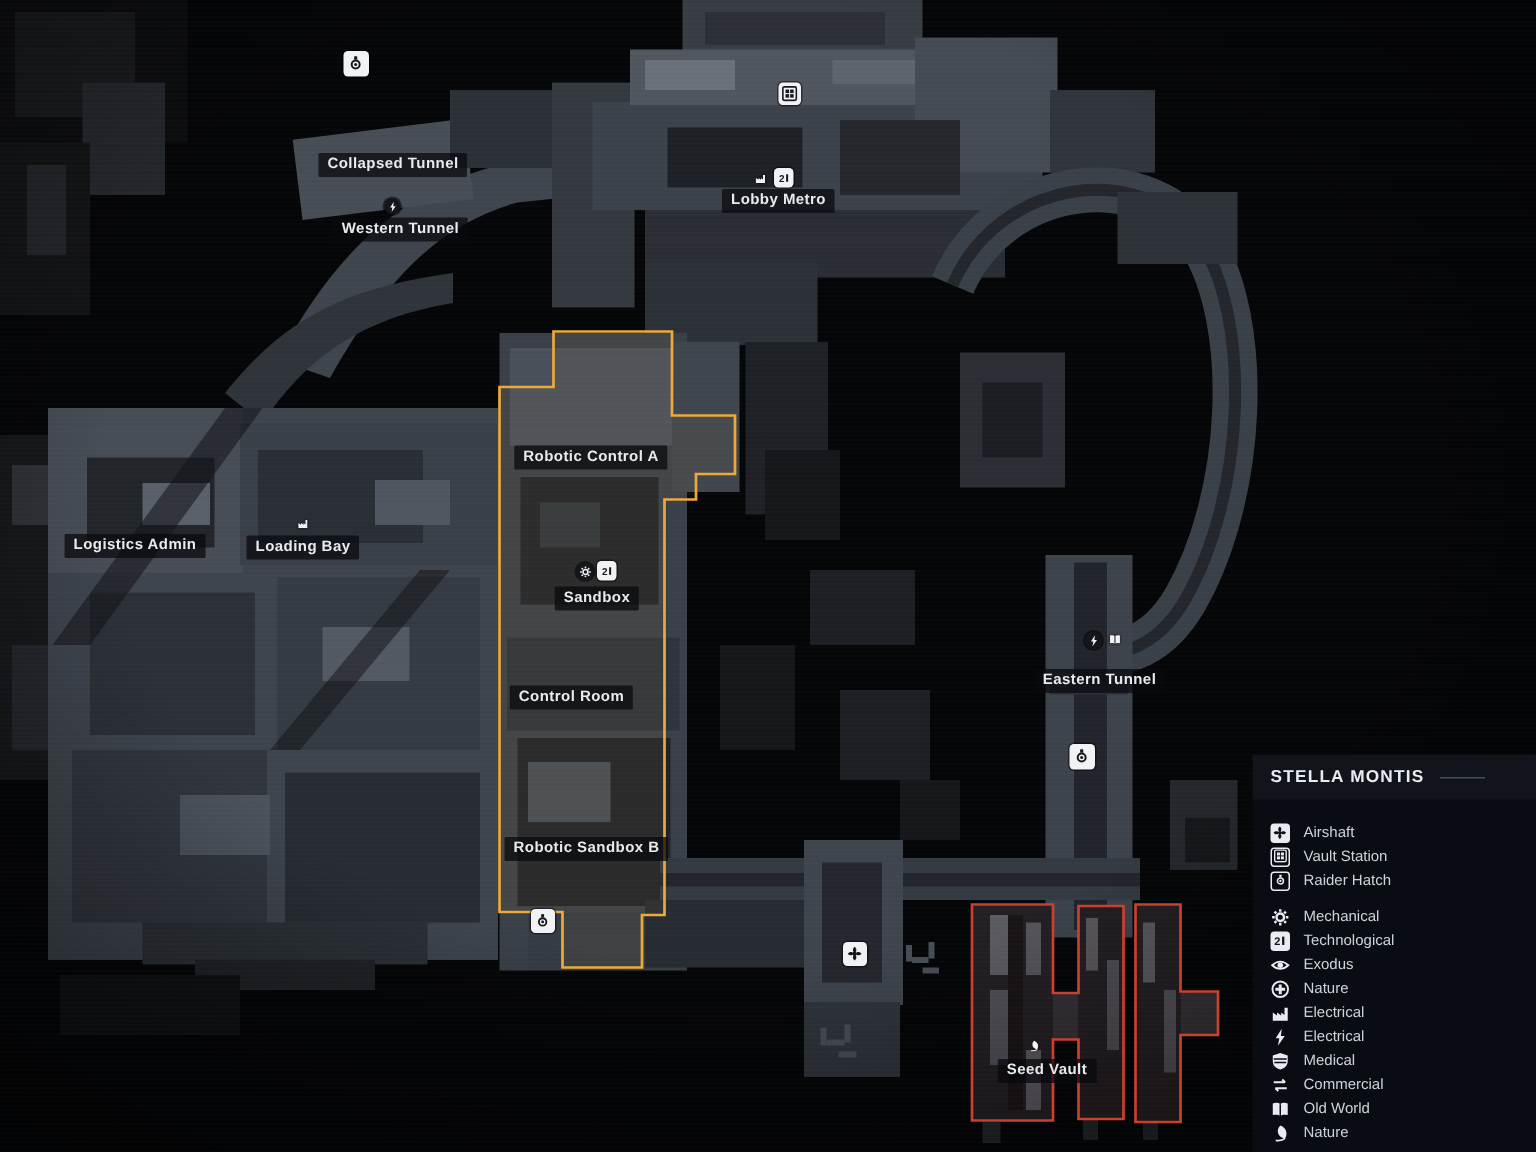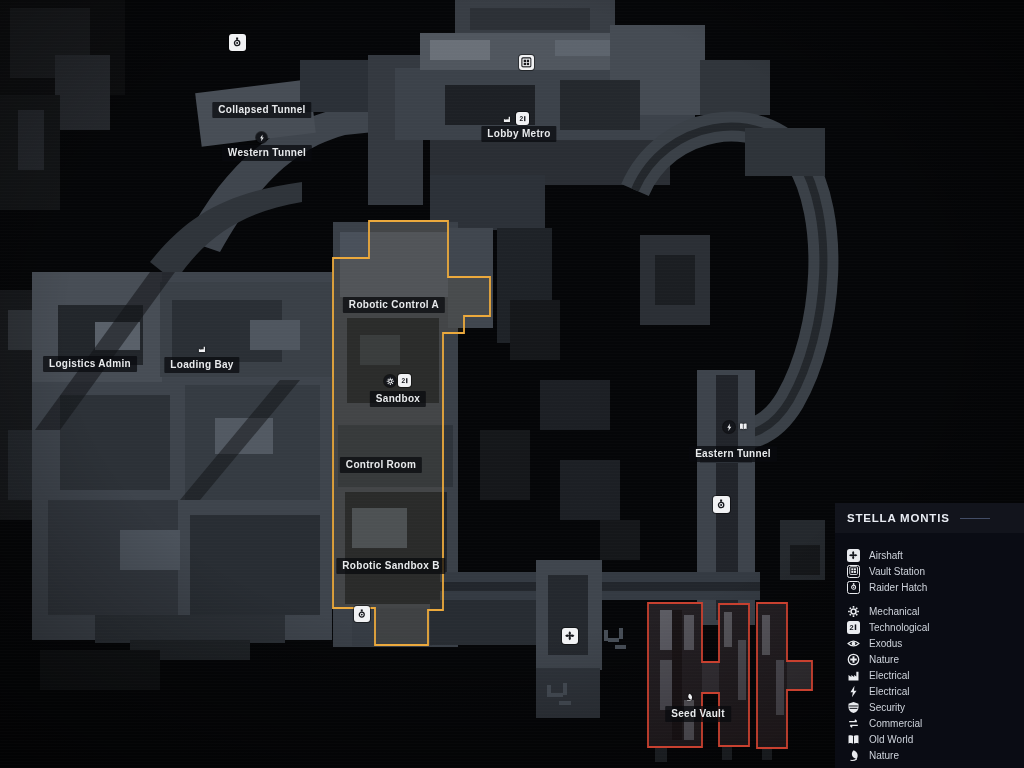--- a/index.html
+++ b/index.html
@@ -398,21 +398,21 @@
             </svg>
           </span>
         <span>Electrical</span>
       </div>
       <div class="legend-row">
         <span class="lg-ic bare">
             <svg>
               <use href="#s-shield"></use>
             </svg>
           </span>
-        <span>Security</span>
+        <span>Medical</span>
       </div>
       <div class="legend-row">
         <span class="lg-ic bare">
             <svg>
               <use href="#s-commerce"></use>
             </svg>
           </span>
         <span>Commercial</span>
       </div>
       <div class="legend-row">

